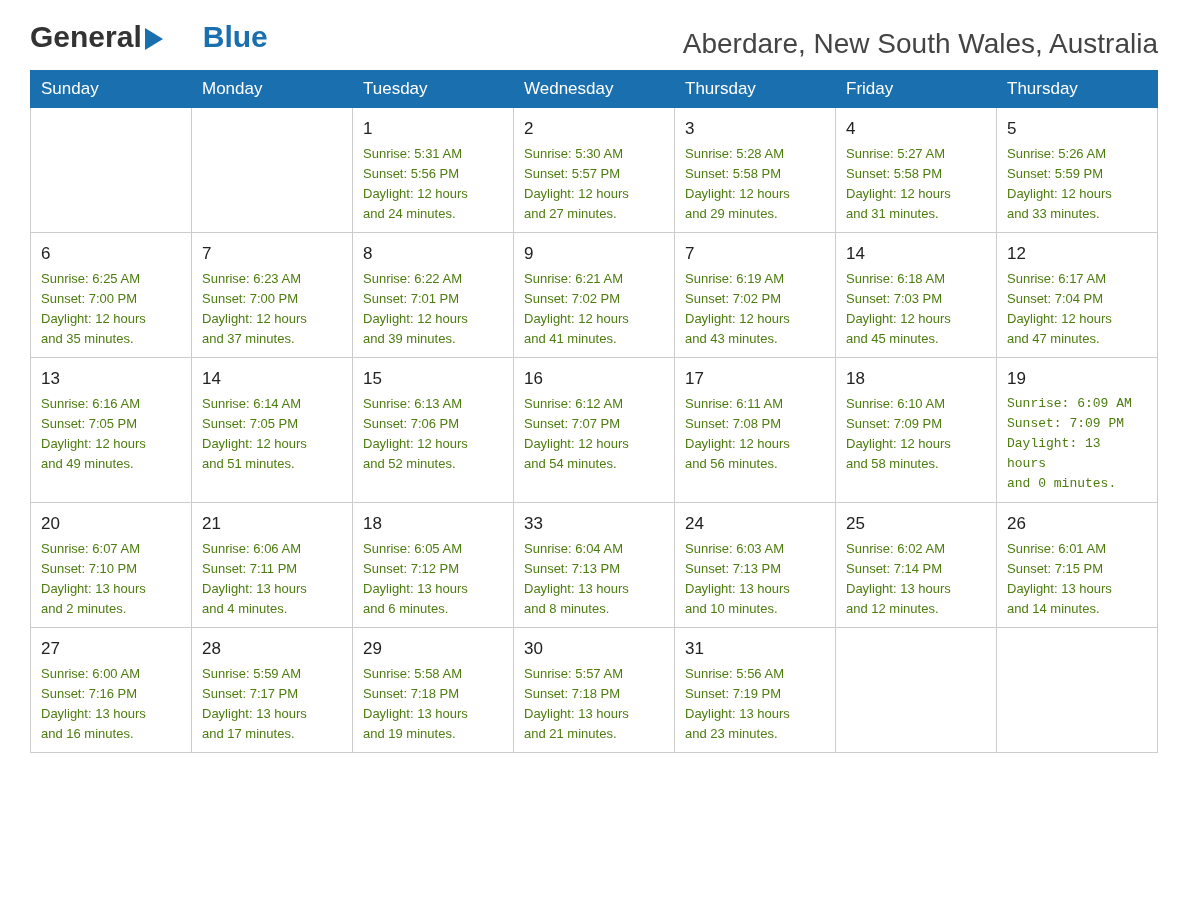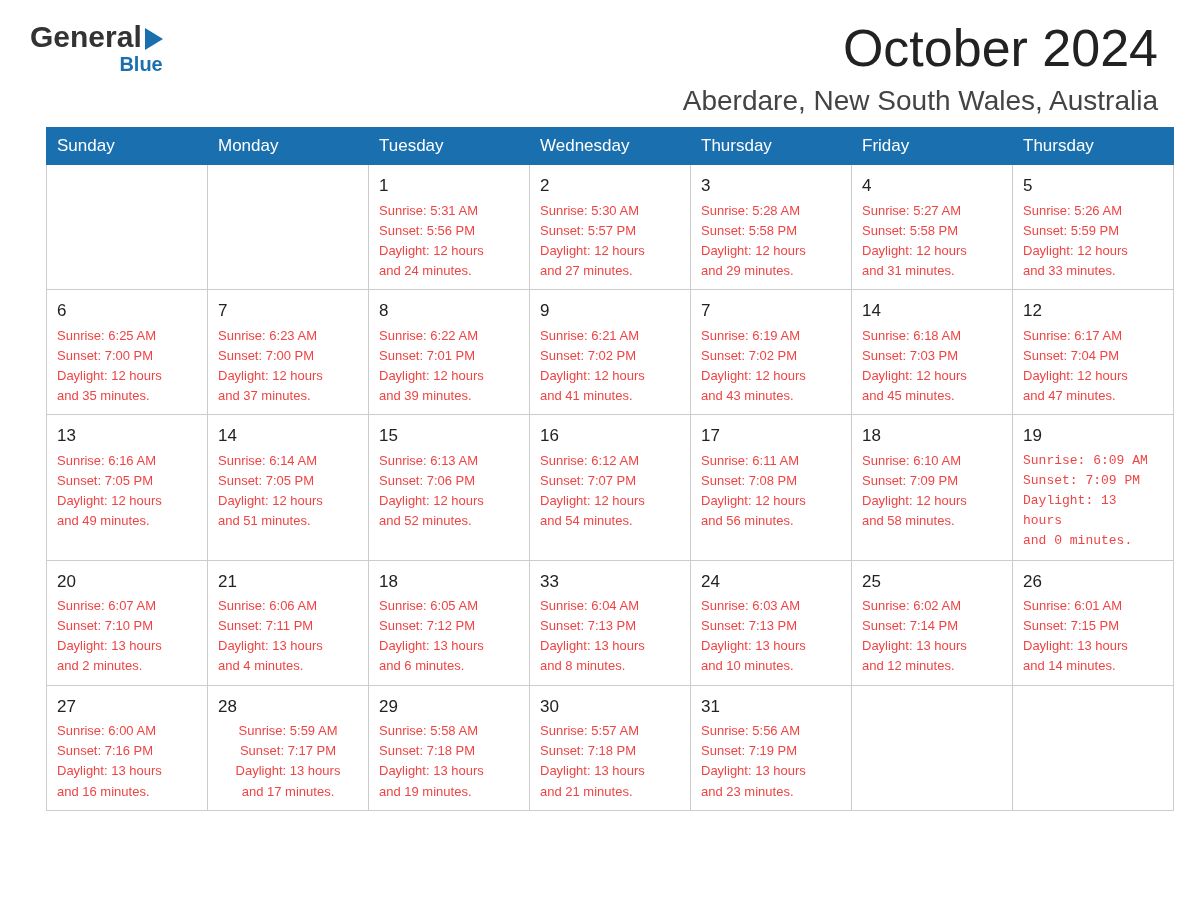--- a/index.html
+++ b/index.html
@@ -27,21 +27,20 @@
     }
     .location-title {
       font-size: 28px;
       color: #444;
       margin-top: 8px;
     }
     .calendar-table {
       width: 100%;
       border-collapse: collapse;
       margin-top: 8px;
-      margin-left: 16px;
     }
     .calendar-table th {
       background-color: #1a6faf;
       color: #fff;
       font-size: 17px;
       font-weight: normal;
       padding: 8px 10px;
       text-align: left;
       border: 1px solid #1a6faf;
     }
@@ -56,51 +55,51 @@
       line-height: 1.5;
     }
     .day-num {
       font-size: 17px;
       font-weight: normal;
       display: block;
       margin-bottom: 2px;
     }
     .cell-info {
       font-size: 13px;
-      color: #ef4444;
+      color: #4d7c0f;
       line-height: 1.55;
     }
     .empty-cell {
       background: #fff;
     }
     .logo-img-placeholder {
       display: inline-flex;
-      flex-direction: column;
-      align-items: flex-end;
+      flex-direction: row;
+      align-items: center;
       line-height: 1.1;
     }
     .logo-line1 {
       display: flex;
       align-items: center;
     }
     .logo-general {
       font-size: 30px;
       font-weight: bold;
       color: #333;
     }
     .logo-arrow-svg {
       display: inline-block;
       margin-left: 3px;
       margin-top: 4px;
     }
     .logo-line2 {
       margin-left: 0;
     }
     .logo-blue-text {
-      font-size: 20px;
+      font-size: 30px;
       font-weight: bold;
       color: #1a6faf;
       margin-left: 40px;
     }
   </style>
 </head>
 <body>
 
 <div class="header">
   <div class="logo-img-placeholder">
@@ -108,21 +107,20 @@
       <span class="logo-general">General</span>
       <svg class="logo-arrow-svg" width="18" height="22" viewBox="0 0 18 22">
         <polygon points="0,0 18,11 0,22" fill="#1a6faf"></polygon>
       </svg>
     </div>
     <div class="logo-line2">
       <span class="logo-blue-text">Blue</span>
     </div>
   </div>
   <div class="title-block">
-    <div class="month-title">October 2024</div>
     <div class="location-title">Aberdare, New South Wales, Australia</div>
   </div>
 </div>
 
 <table class="calendar-table">
   <thead>
     <tr>
     <th>Sunday</th>
         <th>Monday</th>
         <th>Tuesday</th>
@@ -328,21 +326,21 @@
       <tr>
         <td>
           <span class="day-num">27</span>
           <div class="cell-info" style="white-space: pre-line;">Sunrise: 6:00 AM
 Sunset: 7:16 PM
 Daylight: 13 hours
 and 16 minutes.</div>
         </td>
         <td>
           <span class="day-num">28</span>
-          <div class="cell-info" style="white-space: pre-line; text-align: center;">Sunrise: 5:59 AM
+          <div class="cell-info" style="white-space: pre-line;">Sunrise: 5:59 AM
 Sunset: 7:17 PM
 Daylight: 13 hours
 and 17 minutes.</div>
         </td>
         <td>
           <span class="day-num">29</span>
           <div class="cell-info" style="white-space: pre-line;">Sunrise: 5:58 AM
 Sunset: 7:18 PM
 Daylight: 13 hours
 and 19 minutes.</div>

